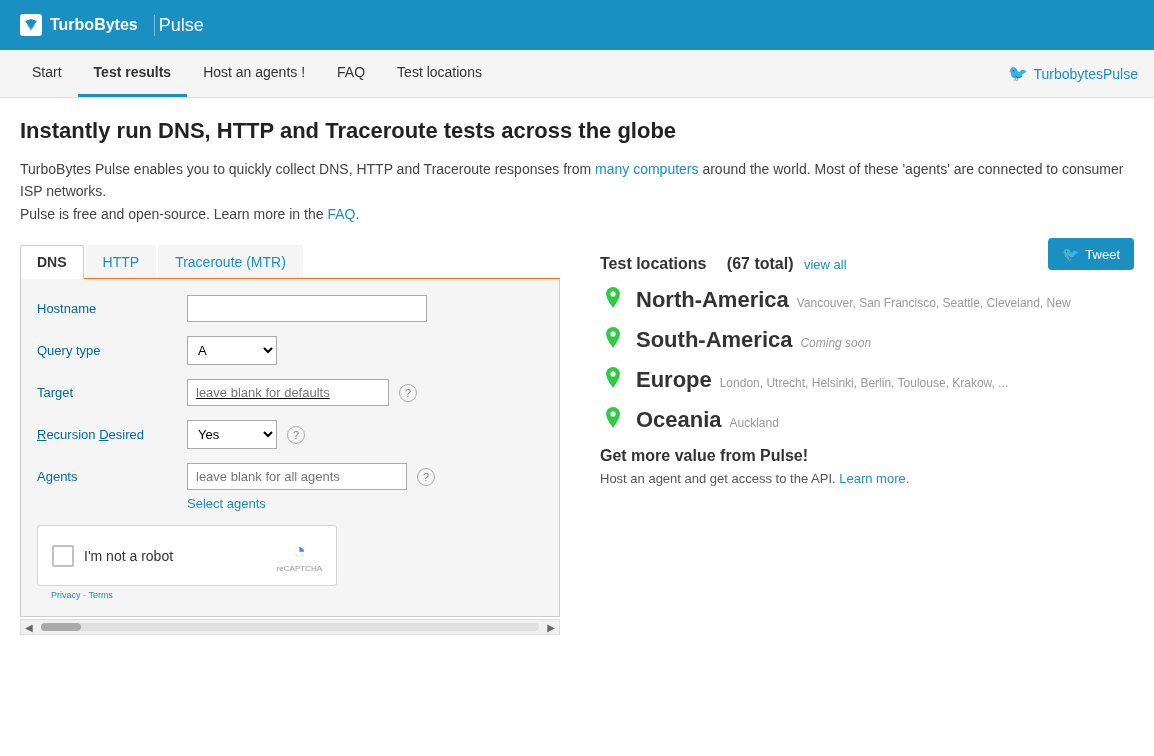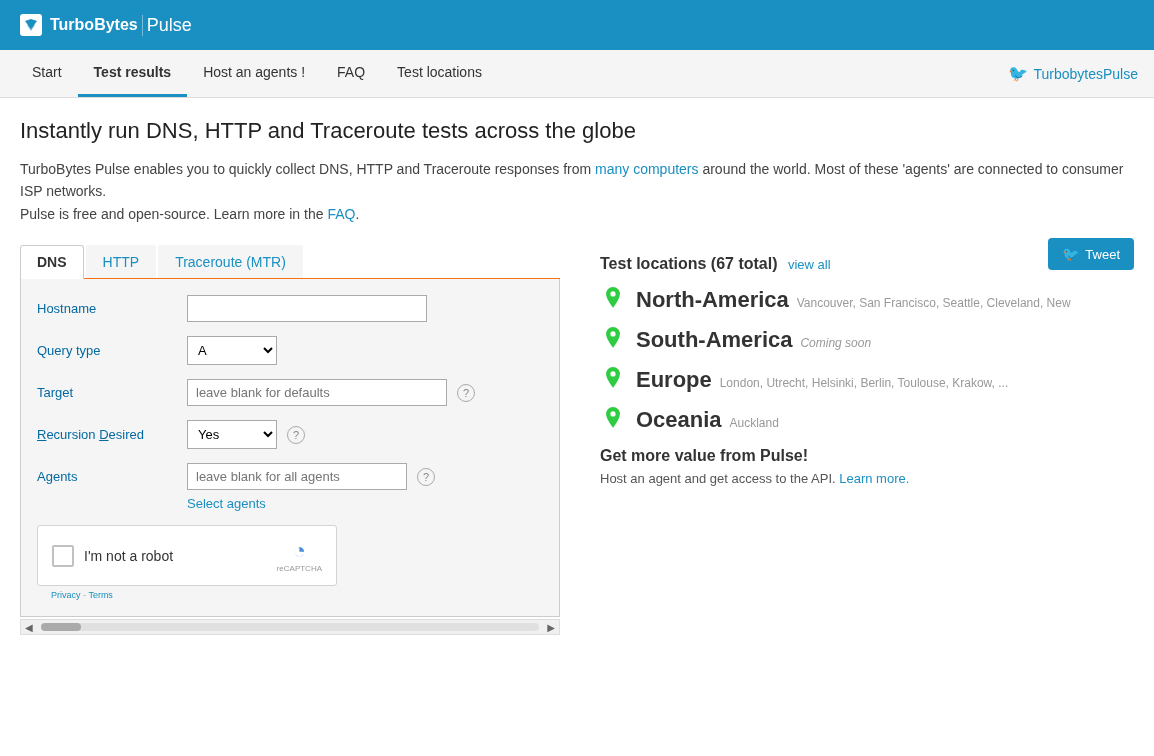--- a/index.html
+++ b/index.html
@@ -5,20 +5,21 @@
     * { box-sizing: border-box; margin: 0; padding: 0; }
     body { font-family: Arial, Helvetica, sans-serif; font-size: 14px; color: #333; background: #fff; }
 
     
     .header {
       background: #1a8fc1;
       padding: 0 20px;
       height: 50px;
       display: flex;
       align-items: center;
+      gap: 12px;
     }
     .header-logo {
       display: flex;
       align-items: center;
       gap: 8px;
       color: #fff;
       font-weight: bold;
       font-size: 16px;
     }
     .header-logo-icon {
@@ -81,21 +82,21 @@
     }
 
     
     .main {
       padding: 20px 20px;
       max-width: 1154px;
     }
 
     .page-title {
       font-size: 22px;
-      font-weight: normal;
+      font-weight: bold;
       color: #222;
       margin-bottom: 14px;
       padding-right: 140px;
     }
 
     .tweet-btn {
       background: #1a8fc1;
       color: #fff;
       border: none;
       border-radius: 4px;
@@ -440,21 +441,21 @@
               <option>AAAA</option>
               <option>MX</option>
               <option>NS</option>
               <option>TXT</option>
               <option>CNAME</option>
             </select>
           </div>
 
           <div class="form-row">
             <label class="form-label">Target</label>
-            <input class="form-input" type="text" style="width: 260px;" placeholder="leave blank for defaults">
+            <input class="form-input" type="text" style="width: 202px; text-decoration: underline;" placeholder="leave blank for defaults">
             <div class="help-icon">?</div>
           </div>
 
           <div class="form-row">
             <label class="form-label">
               <span style="text-decoration:underline;">R</span>ecursion <span style="text-decoration:underline;">D</span>esired
             </label>
             <select class="form-select">
               <option>Yes</option>
               <option>No</option>
@@ -496,21 +497,21 @@
         </div>
         <span style="padding:0 4px;font-size:10px;color:#666;">▶</span>
       </div>
 
     </div>
 
     <div class="right-panel">
 
       <div class="locations-title">
         <span>Test locations</span>
-        <span style="font-weight:bold;">(67 total)</span>
+        <span style="font-weight:bold;margin-left:16px;">(67 total)</span>
         <a>view all</a>
       </div>
 
       <div class="location-item">
         <div class="location-pin">
           <svg viewBox="0 0 24 30" xmlns="http://www.w3.org/2000/svg">
             <path d="M12 0C7.58 0 4 3.58 4 8c0 5.5 8 16 8 16s8-10.5 8-16c0-4.42-3.58-8-8-8z" fill="#2ecc40"></path>
             <circle cx="12" cy="8" r="3" fill="white"></circle>
           </svg>
         </div>

